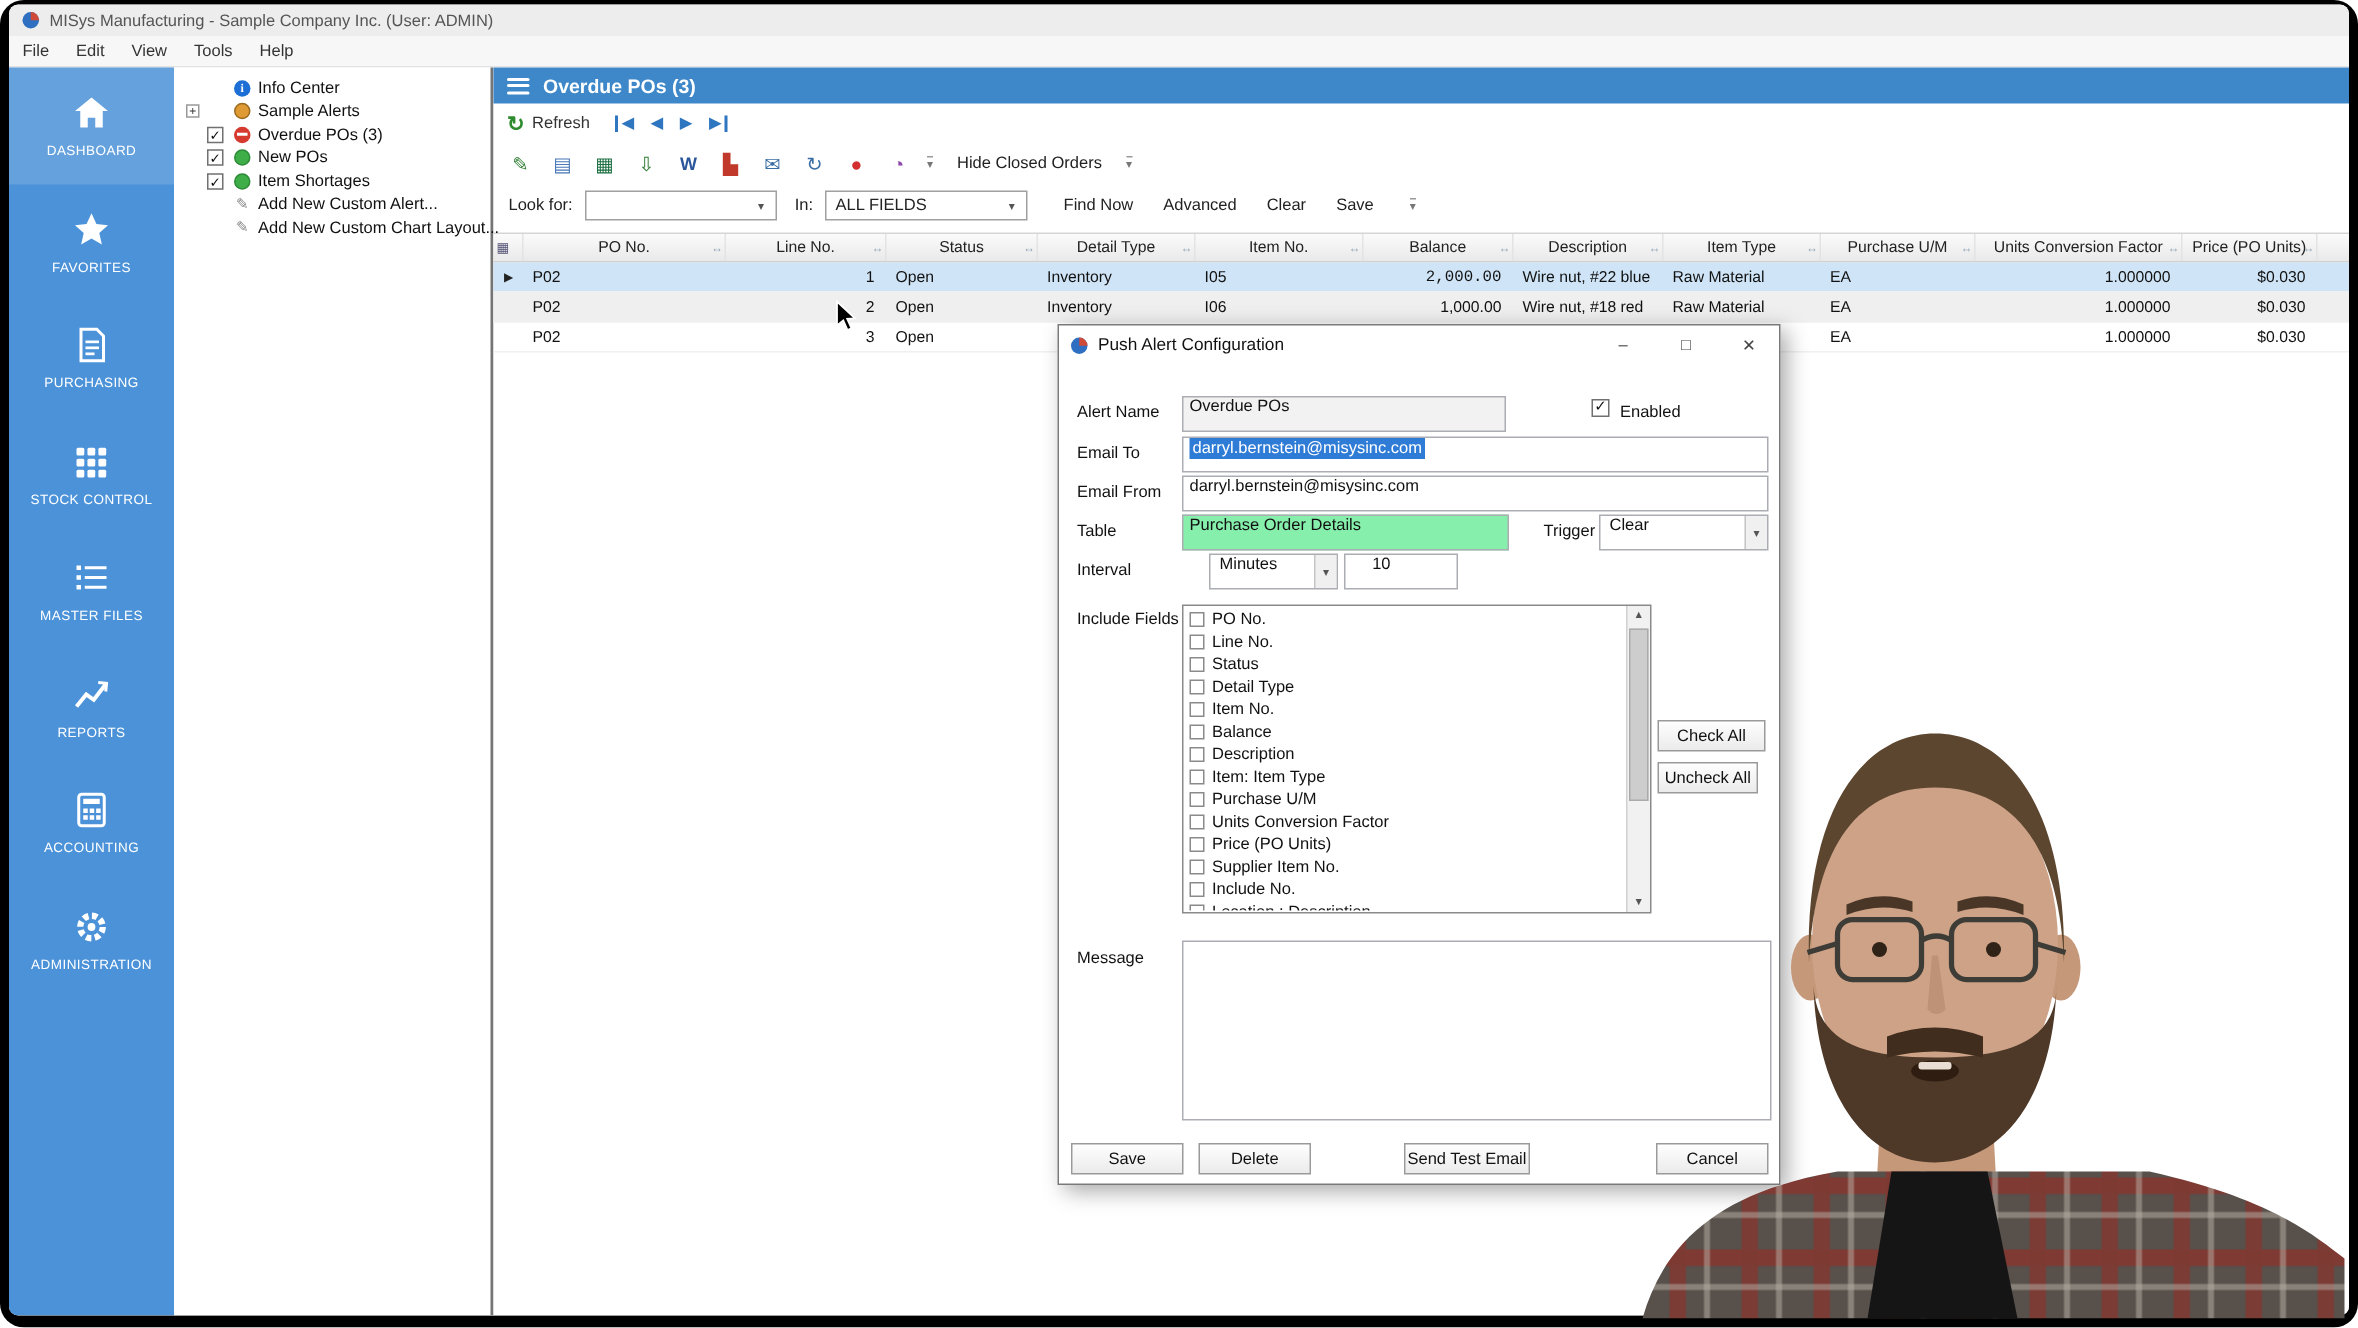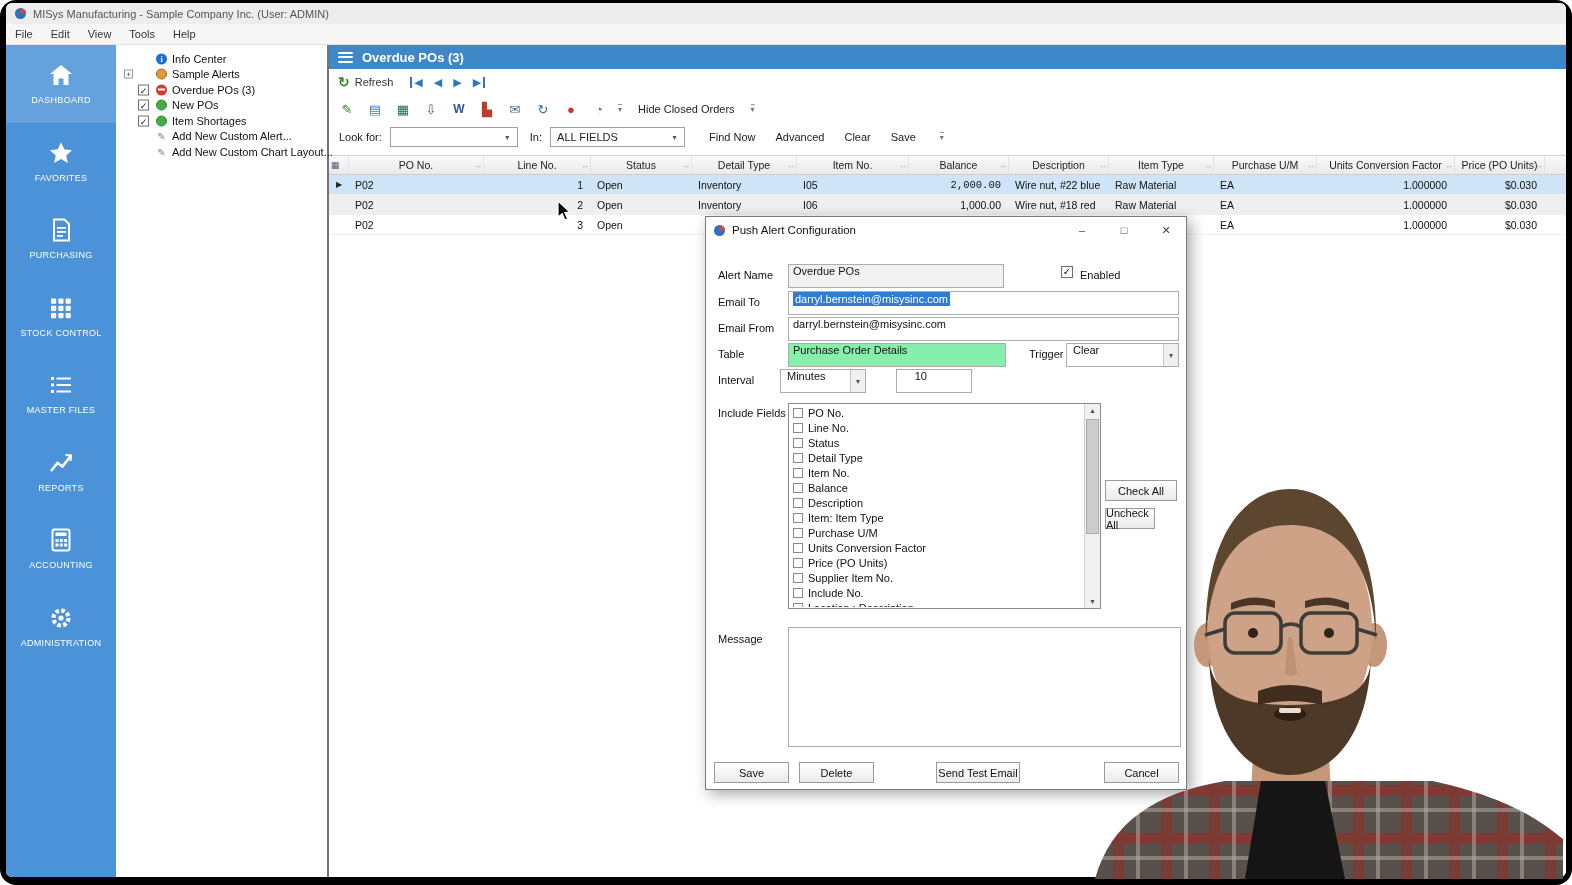--- a/index.html
+++ b/index.html
@@ -414,21 +414,21 @@
     <div class="tb ro" style="left:82px;top:126px;width:218px">
         <span>Purchase Order Details</span>
       </div>
     <span class="fld-label" style="left:323px;top:131px">Trigger</span>
     <div class="tb dd-box" style="left:360px;top:126px;width:113px">
         <span style="padding-left:2px">Clear</span>
         <span class="dd">▾</span>
       </div>
 
     <span class="fld-label" style="left:12px;top:157px">Interval</span>
-    <div class="tb dd-box" style="left:74px;top:152px;width:86px">
+    <div class="tb dd-box" style="left:100px;top:152px;width:86px">
         <span style="padding-left:2px">Minutes</span>
         <span class="dd">▾</span>
       </div>
     <div class="tb" style="left:190px;top:152px;width:76px;justify-content:flex-end;padding-right:44px">
         <span>10</span>
       </div>
 
     <span class="fld-label" style="left:12px;top:190px">Include Fields</span>
     <div class="listbox" style="left:82px;top:186px;width:313px;height:206px">
       <div class="lb-items">
@@ -489,21 +489,21 @@
             <span>Location : Description</span>
           </div>
         </div>
       <div class="lb-scroll">
         <span>▲</span>
         <div class="sb-thumb"></div>
         <span>▼</span>
       </div>
     </div>
     <div class="btn" style="left:399px;top:263px;width:72px">Check All</div>
-    <div class="btn" style="left:399px;top:291px;width:50px">Uncheck All</div>
+    <div class="btn" style="left:399px;top:291px;width:67px">Uncheck All</div>
 
     <span class="fld-label" style="left:12px;top:416px">Message</span>
     <div class="msgarea" style="left:82px;top:410px;width:393px;height:120px"><span></span></div>
 
     <div class="btn" style="left:8px;top:545px;width:75px">Save</div>
     <div class="btn" style="left:93px;top:545px;width:75px">Delete</div>
     <div class="btn" style="left:230px;top:545px;width:84px">Send Test Email</div>
     <div class="btn" style="left:398px;top:545px;width:75px">Cancel</div>
   </div>
 

